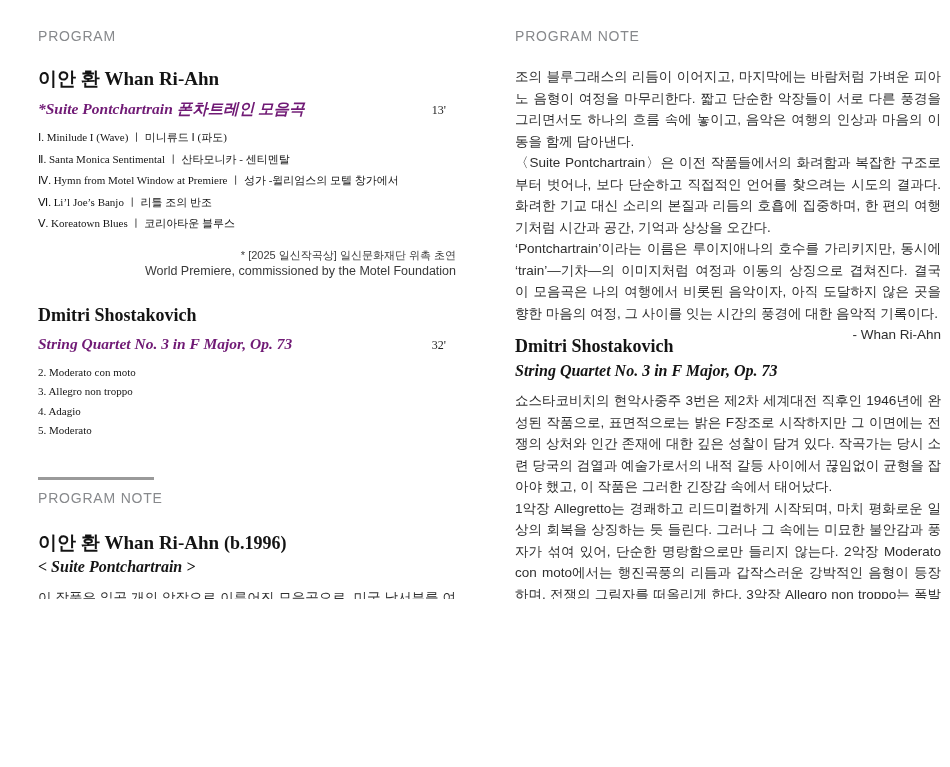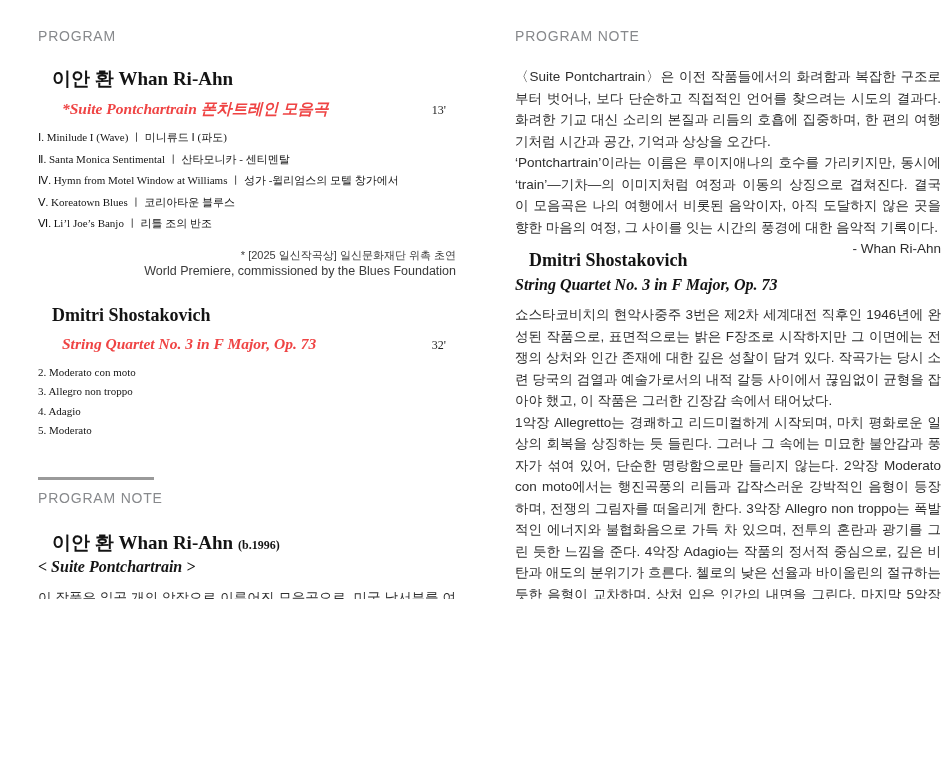--- a/index.html
+++ b/index.html
@@ -11,31 +11,31 @@
   .col { position:absolute; top:28px; }
   .col-left  { left:38px;  width:418px; }
   .col-right { left:515px; width:426px; }
 
   .kicker {
     font-family:"Liberation Sans", sans-serif; font-size:14px;
     color:#87898c; letter-spacing:0.8px; font-weight:400;
   }
   .composer {
     font-family:"Liberation Serif", serif; font-weight:bold;
-    font-size:19px; color:#141414; line-height:1.2;margin-left:14px;
+    font-size:19px; color:#141414; line-height:1.2;
   }
   .composer-sm { font-size:18px; }
   .birth {
     font-family:"Liberation Serif", serif; font-weight:bold;
-    font-size:12px; color:#141414; margin-left:5px;
+    font-size:18px; color:#141414; margin-left:5px;
   }
   .workline { display:flex; justify-content:space-between; align-items:baseline; }
   .worktitle {
     font-family:"Liberation Serif", serif; font-weight:bold; font-style:italic;
-    font-size:15.5px; color:#ef4444; line-height:1.25;margin-left:24px;
+    font-size:15.5px; color:#701a75; line-height:1.25;
   }
   .duration {
     font-family:"Liberation Serif", serif; font-size:12px; color:#222;
     padding-right:10px;
   }
   .movements { margin-top:9px; }
   .movement {
     font-family:"Liberation Serif", serif; font-size:11px; color:#141414;
     line-height:21.5px; white-space:nowrap;
   }
@@ -78,28 +78,28 @@
     <div class="composer mt24">이안 환 Whan Ri-Ahn</div>
 
     <div class="workline mt8">
       <span class="worktitle">*Suite Pontchartrain 폰차트레인 모음곡</span>
       <span class="duration">13'</span>
     </div>
 
     <div class="movements">
         <div class="movement">Ⅰ. Minilude I (Wave) ㅣ 미니류드 Ⅰ (파도)</div>
         <div class="movement">Ⅱ. Santa Monica Sentimental ㅣ 산타모니카 - 센티멘탈</div>
-        <div class="movement">Ⅳ. Hymn from Motel Window at Williams ㅣ 성가 -윌리엄스의 모텔 창가에서</div>
+        <div class="movement">Ⅳ. Hymn from Motel Window at Premiere ㅣ 성가 -윌리엄스의 모텔 창가에서</div>
+        <div class="movement">Ⅵ. Li’l Joe’s Banjo ㅣ 리틀 조의 반조</div>
         <div class="movement">Ⅴ. Koreatown Blues ㅣ 코리아타운 블루스</div>
-        <div class="movement">Ⅵ. Li’l Joe’s Banjo ㅣ 리틀 조의 반조</div>
       </div>
 
     <div class="footnotes">
       <div class="footnote-ko">* [2025 일신작곡상] 일신문화재단 위촉 초연</div>
-      <div class="footnote-en">World Premiere, commissioned by the Blues Foundation</div>
+      <div class="footnote-en">World Premiere, commissioned by the Motel Foundation</div>
     </div>
 
     <div class="composer composer-sm mt26">Dmitri Shostakovich</div>
 
     <div class="workline mt8">
       <span class="worktitle">String Quartet No. 3 in F Major, Op. 73</span>
       <span class="duration">32'</span>
     </div>
 
     <div class="movements movements-num">
@@ -122,20 +122,21 @@
         <div class="body-p">이 작품은 일곱 개의 악장으로 이루어진 모음곡으로, 미국 남서부를 여행하며 마주한 풍경과 오래전 미국에서 살던 시절의 기억, 그리고 아직 가보지 못한 루이지애나의 폰차트레인 호수에 대한 상상이 한데 얽혀 있다. 실제의 여정과 내면의 여정이 교차하면서, 현실의 장면과 상상의 세계가 하나로 엮여 나갔다.</div>
         <div class="body-p">음악은 단순한 파도의 이미지에서 출발해 산타모니카의 햇살과 기억을 지나며, 아직 가보지 못한 미시시피 강을 향한 상상을 그린다. 모두가 잠든 애리조나의 밤, 모텔 창문에 비친 네온의 빛과 그 속의 고요, 은근한 취기가 감도는 코리아타운의 블루스, 반</div>
       </div>
   </div>
 
   <div class="col col-right">
 
     <div class="kicker">PROGRAM NOTE</div>
 
     <div class="body-block mt22">
+        <div class="body-p">조의 블루그래스의 리듬이 이어지고, 마지막에는 바람처럼 가벼운 피아노 음형이 여정을 마무리한다. 짧고 단순한 악장들이 서로 다른 풍경을 그리면서도 하나의 흐름 속에 놓이고, 음악은 여행의 인상과 마음의 이동을 함께 담아낸다.</div>
         <div class="body-p">〈Suite Pontchartrain〉은 이전 작품들에서의 화려함과 복잡한 구조로부터 벗어나, 보다 단순하고 직접적인 언어를 찾으려는 시도의 결과다. 화려한 기교 대신 소리의 본질과 리듬의 호흡에 집중하며, 한 편의 여행기처럼 시간과 공간, 기억과 상상을 오간다.</div>
       </div>
 
     <p class="body-last">
       <span>‘Pontchartrain’이라는 이름은 루이지애나의 호수를 가리키지만, 동시에 ‘train’—기차—의 이미지처럼 여정과 이동의 상징으로 겹쳐진다. 결국 이 모음곡은 나의 여행에서 비롯된 음악이자, 아직 도달하지 않은 곳을 향한 마음의 여정, 그 사이를 잇는 시간의 풍경에 대한 음악적 기록이다.</span>
       <span class="sig">- Whan Ri-Ahn</span>
     </p>
 
     <div class="composer composer-sm mt12">Dmitri Shostakovich</div>
     <div class="note-sub">String Quartet No. 3 in F Major, Op. 73</div>

